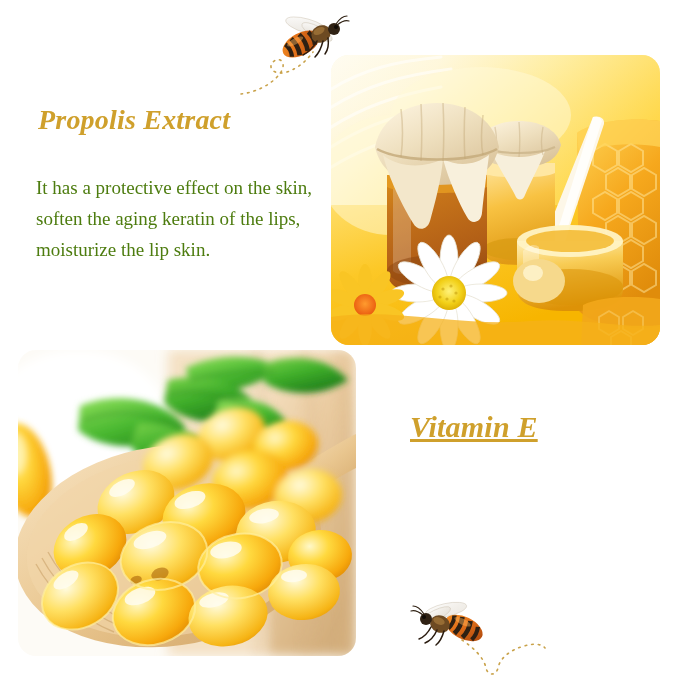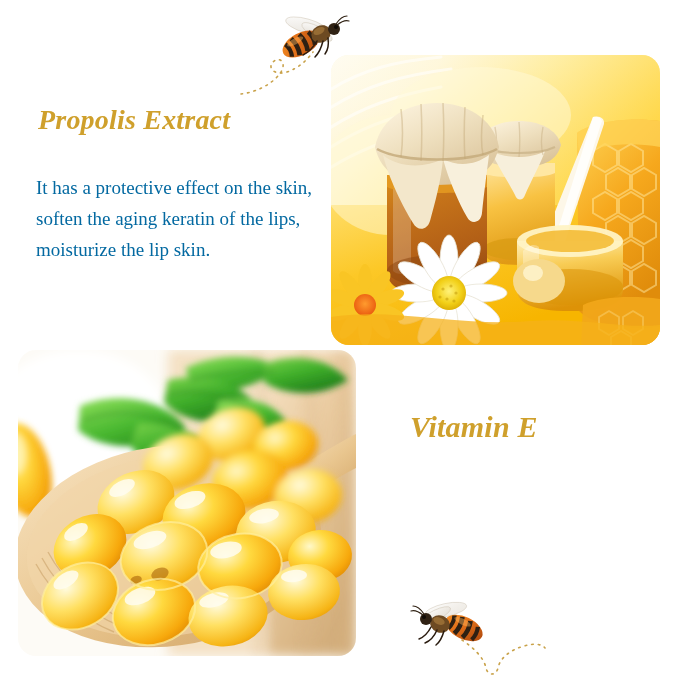--- a/index.html
+++ b/index.html
@@ -21,29 +21,29 @@
     position: absolute;
     font-family: "Liberation Serif", serif;
     font-style: italic;
     font-weight: bold;
     color: #cfa02c;
     letter-spacing: 0.2px;
     white-space: nowrap;
     line-height: 1;
   }
   #propolis-title { left: 38px; top: 106px; font-size: 28px; }
-  #vitamin-title  { left: 410px; top: 412px; font-size: 30px; }
+  #vitamin-title  { left: 410px; top: 412px; font-size: 30px; text-decoration: underline; }
 
   
   .section-body {
     position: absolute;
     font-family: "Liberation Serif", serif;
     font-size: 19px;
     line-height: 31px;
-    color: #0369a1;
+    color: #4d7c0f;
   }
   #propolis-body { left: 36px; top: 172px; width: 290px; }
   #vitamin-body  { left: 409px; top: 460px; width: 248px; }
 
   
   .photo {
     position: absolute;
     border-radius: 18px;
     overflow: hidden;
   }

